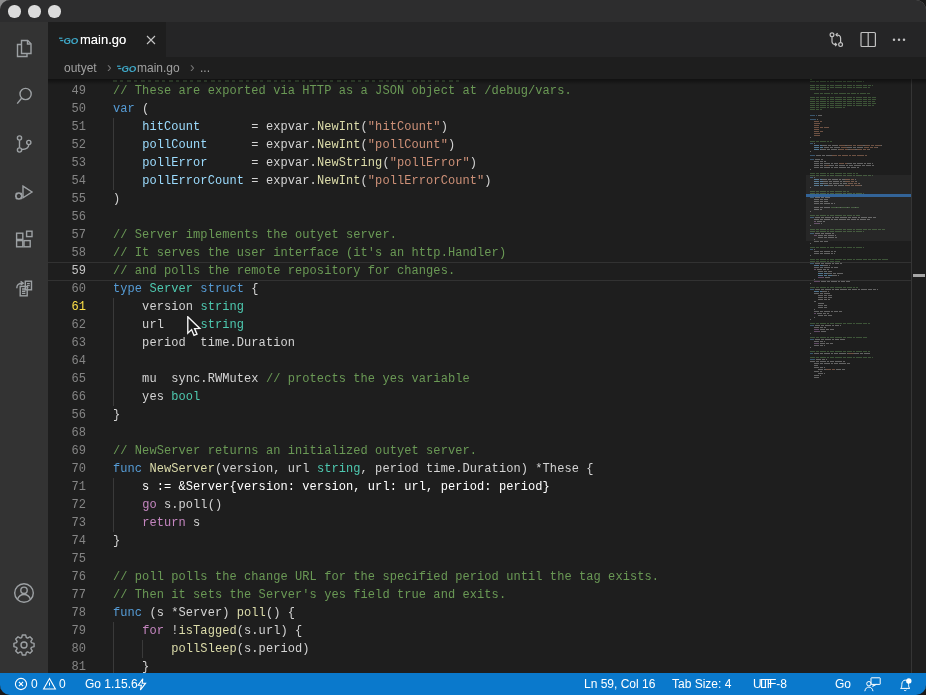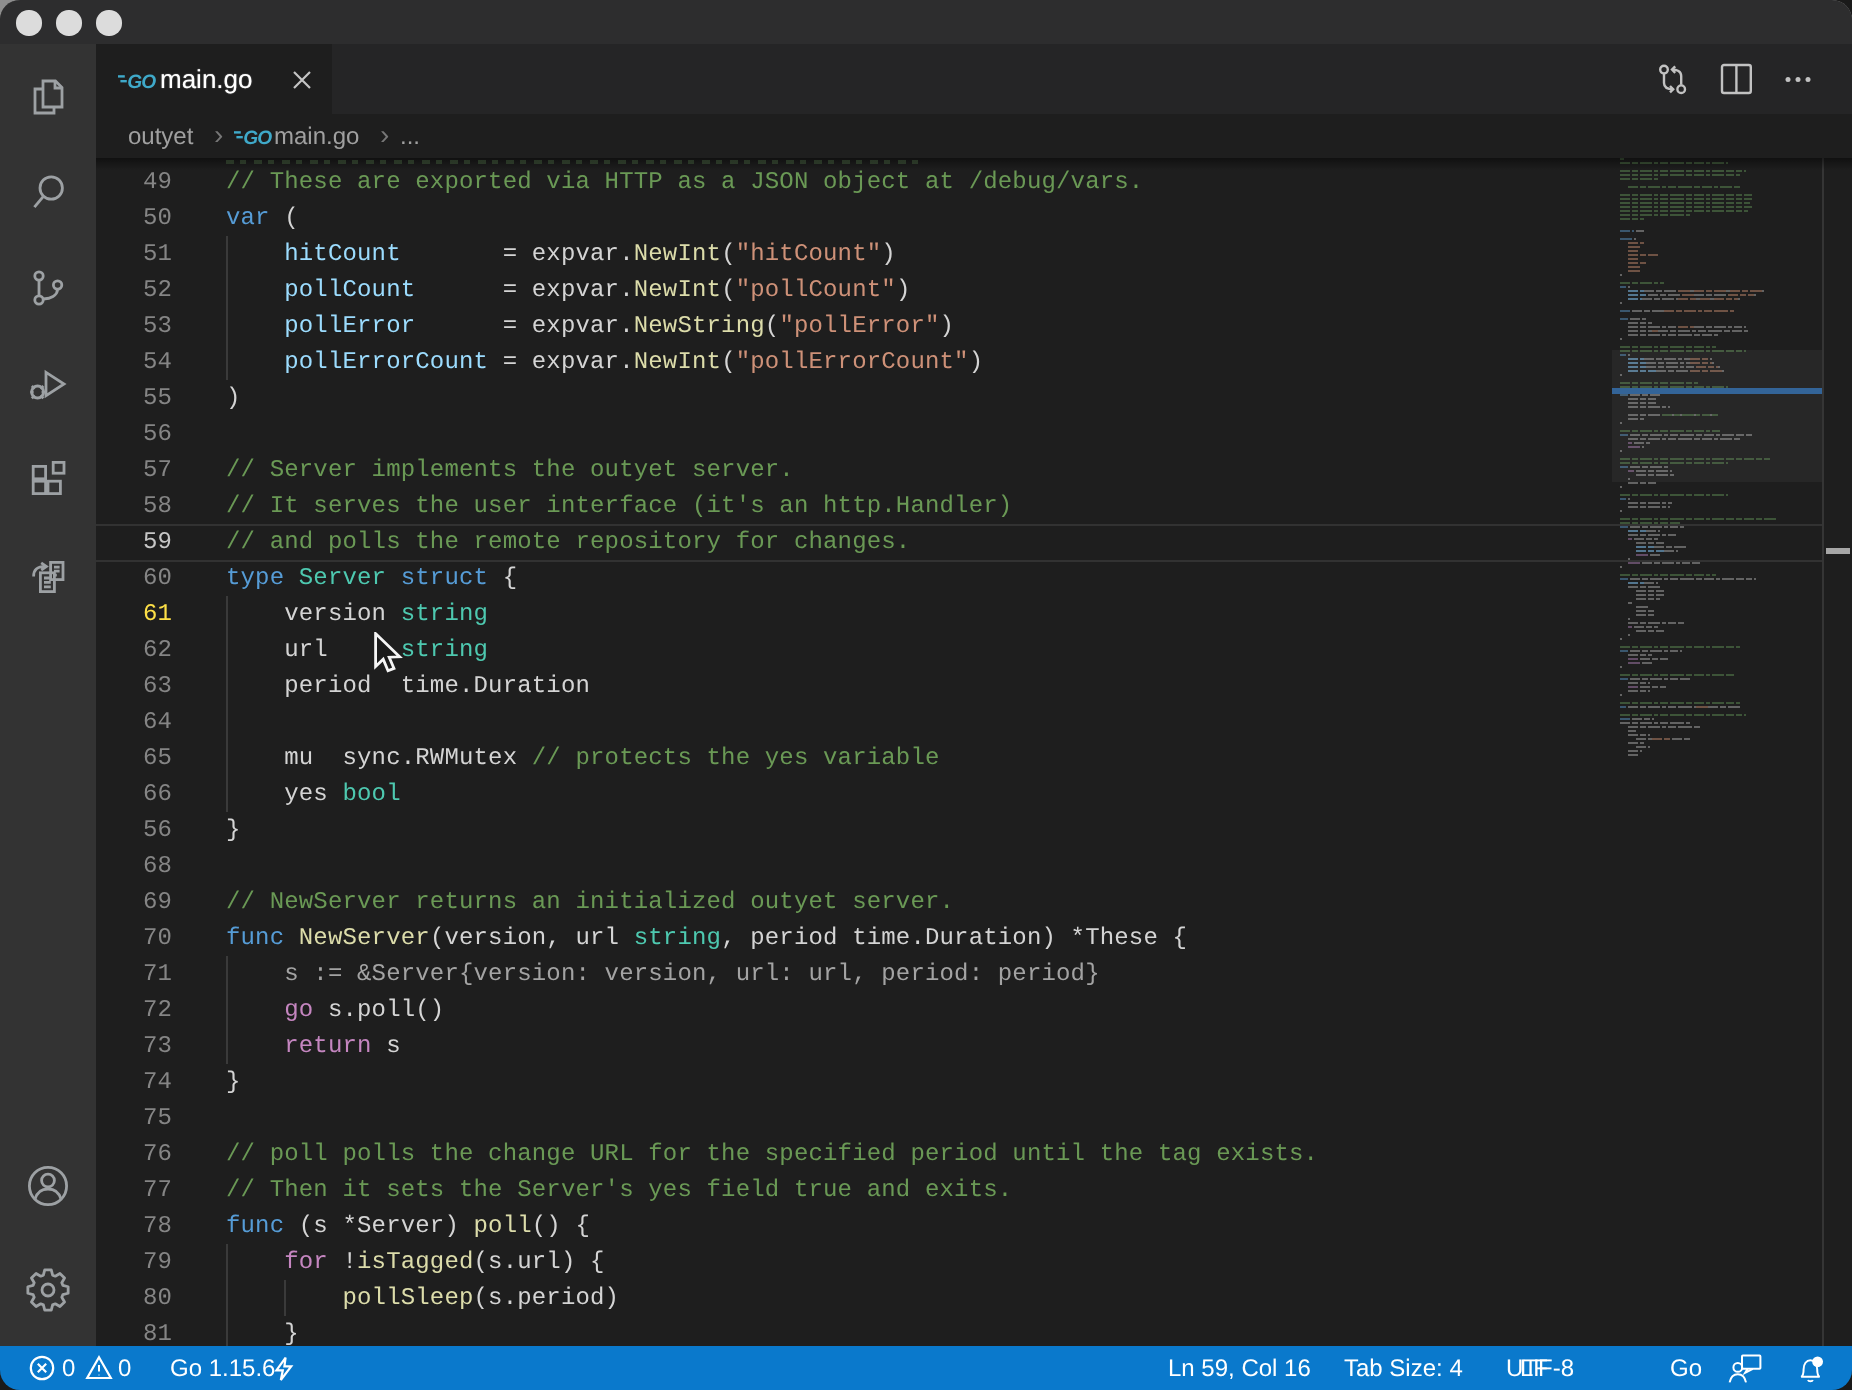--- a/index.html
+++ b/index.html
@@ -112,21 +112,21 @@
 <span style="color:#D4D4D4">    version </span><span style="color:#4EC9B0">string</span>
 <span style="color:#D4D4D4">    url     </span><span style="color:#4EC9B0">string</span>
 <span style="color:#D4D4D4">    period  time.Duration</span>
 &nbsp;
 <span style="color:#D4D4D4">    mu  sync.RWMutex </span><span style="color:#6A9955">// protects the yes variable</span>
 <span style="color:#D4D4D4">    yes </span><span style="color:#4EC9B0">bool</span>
 <span style="color:#D4D4D4">}</span>
 &nbsp;
 <span style="color:#6A9955">// NewServer returns an initialized outyet server.</span>
 <span style="color:#569CD6">func </span><span style="color:#DCDCAA">NewServer</span><span style="color:#D4D4D4">(version, url </span><span style="color:#4EC9B0">string</span><span style="color:#D4D4D4">, period time.Duration) *These {</span>
-<span style="color:#a3a3a3">    s := &amp;Server{version: version, url: url, period: period}</span>
+<span style="color:#ffffff">    s := &amp;Server{version: version, url: url, period: period}</span>
 <span style="color:#D4D4D4">    </span><span style="color:#C586C0">go</span><span style="color:#D4D4D4"> s.poll()</span>
 <span style="color:#D4D4D4">    </span><span style="color:#C586C0">return</span><span style="color:#D4D4D4"> s</span>
 <span style="color:#D4D4D4">}</span>
 &nbsp;
 <span style="color:#6A9955">// poll polls the change URL for the specified period until the tag exists.</span>
 <span style="color:#6A9955">// Then it sets the Server's yes field true and exits.</span>
 <span style="color:#569CD6">func</span><span style="color:#D4D4D4"> (s *Server) </span><span style="color:#DCDCAA">poll</span><span style="color:#D4D4D4">() {</span>
 <span style="color:#D4D4D4">    </span><span style="color:#C586C0">for</span><span style="color:#D4D4D4"> !</span><span style="color:#DCDCAA">isTagged</span><span style="color:#D4D4D4">(s.url) {</span>
 <span style="color:#D4D4D4">        </span><span style="color:#DCDCAA">pollSleep</span><span style="color:#D4D4D4">(s.period)</span>
 <span style="color:#D4D4D4">    }</span></pre>

